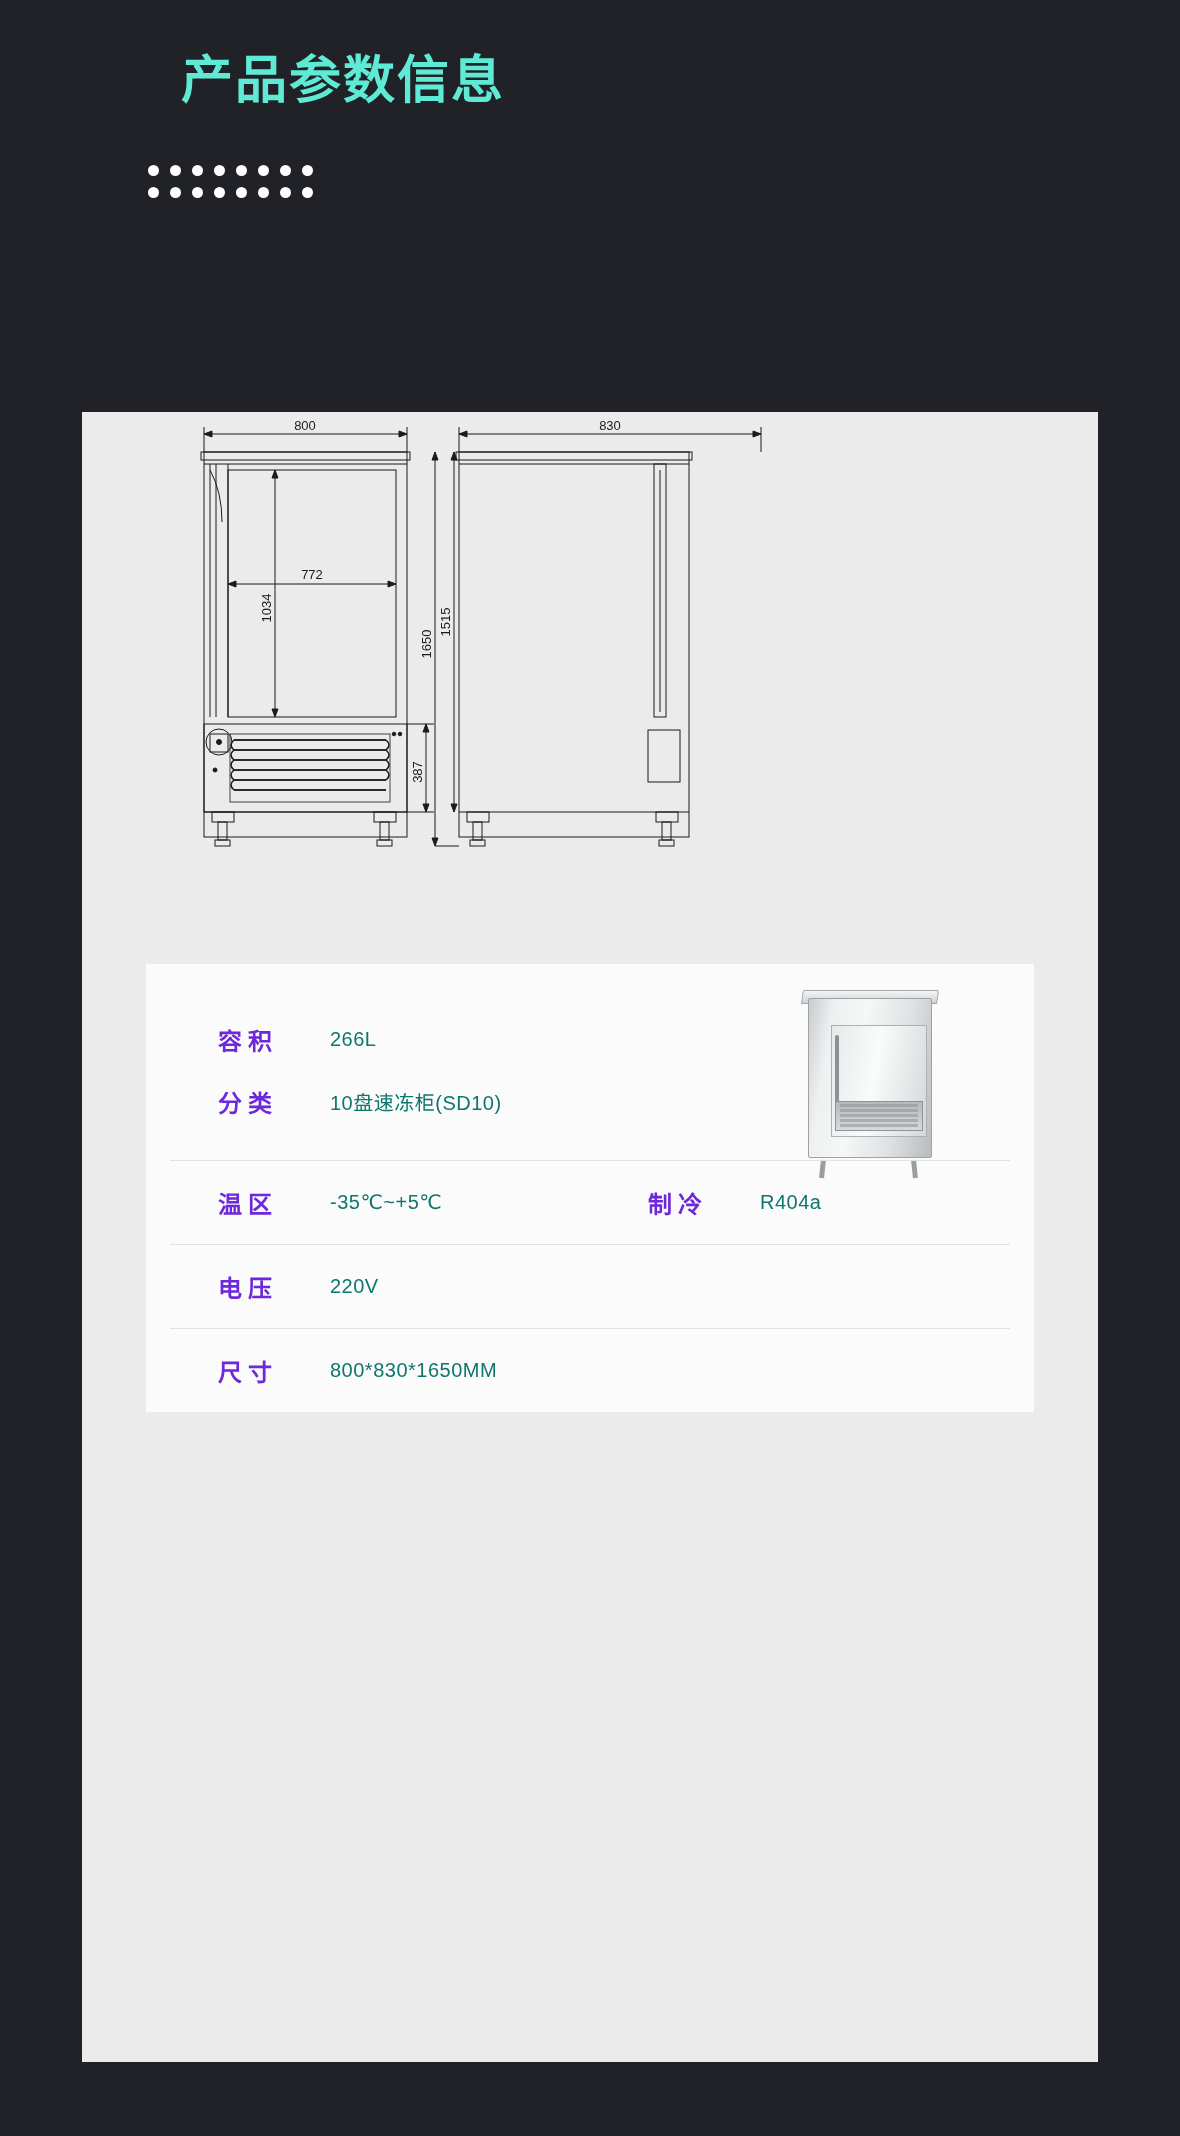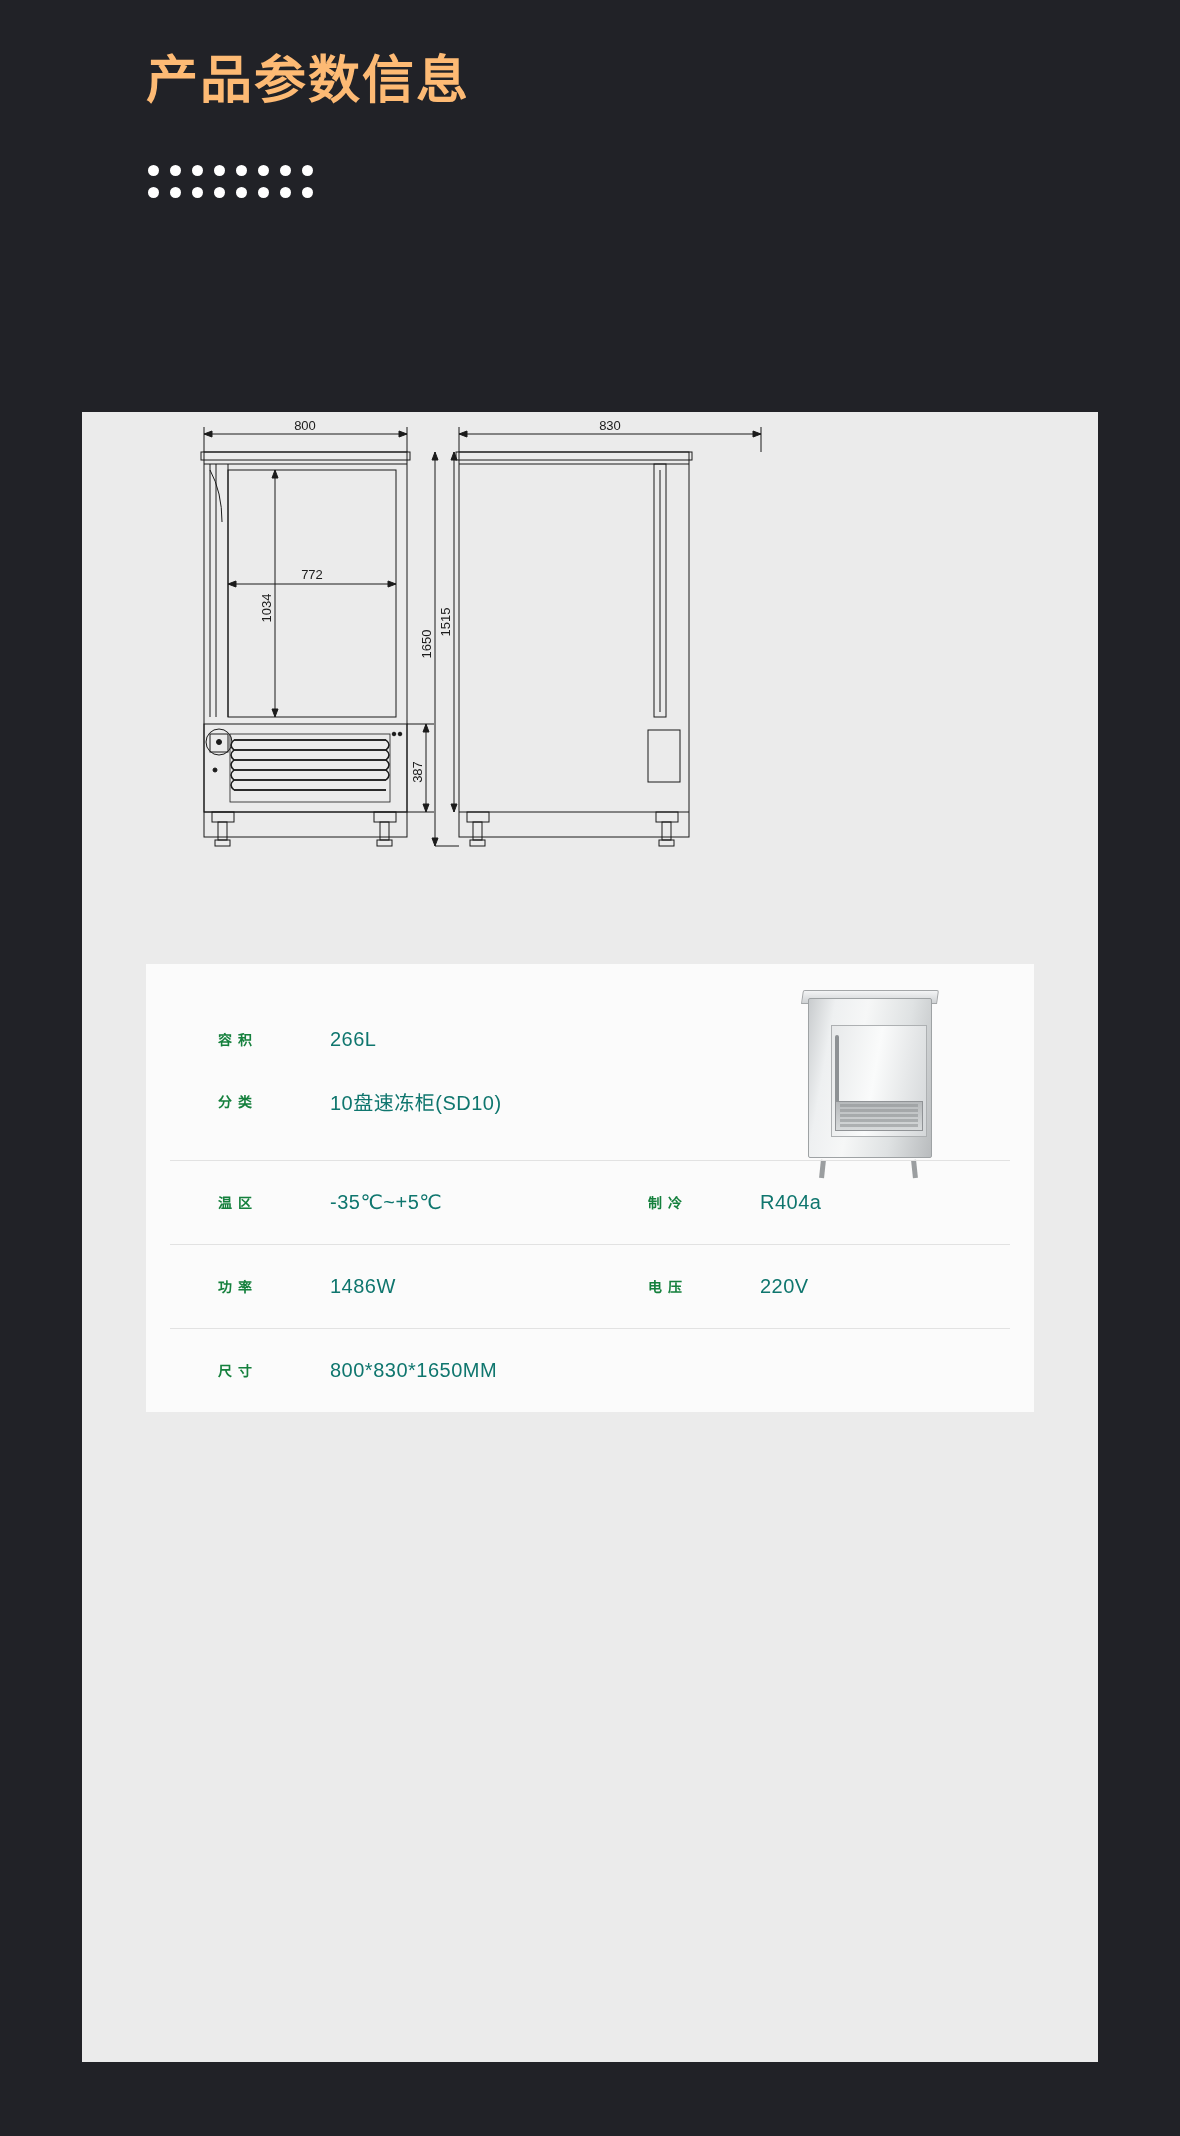--- a/index.html
+++ b/index.html
@@ -11,25 +11,26 @@
     font-family: "Liberation Sans", "DejaVu Sans", sans-serif;
     overflow: hidden;
     position: relative;
   }
 
   
   .page-header {
     padding: 48px 0 0 146px;
   }
   .page-title {
-    color: #fdba74;
+    color: #5eead4;
     font-size: 52px;
     font-weight: bold;
     letter-spacing: 2px;
     line-height: 1.25;
+    margin-left: 35px;
   }
 
   .dot-grid {
     margin: 52px 0 0 148px;
     display: grid;
     grid-template-columns: repeat(8, 16px);
     grid-template-rows: repeat(2, 16px);
     gap: 6px 6px;
     width: max-content;
   }
@@ -86,23 +87,23 @@
   }
 
   .spec-cell {
     display: flex;
     align-items: center;
   }
   .spec-cell.col-left { width: 430px; flex: none; }
   .spec-cell.col-right { flex: 1; }
 
   .spec-label {
-    font-size: 14px;
+    font-size: 24px;
     font-weight: bold;
-    color: #15803d;
+    color: #6d28d9;
     letter-spacing: 6px;
     width: 112px;
     flex: none;
     white-space: nowrap;
   }
   .spec-label.wide { letter-spacing: 1px; }
   .spec-value {
     font-size: 20px;
     color: #0f766e;
     letter-spacing: 0.5px;
@@ -378,24 +379,20 @@
         <span class="spec-label">温区</span>
         <span class="spec-value">-35℃~+5℃</span>
       </div>
       <div class="spec-cell col-right">
         <span class="spec-label">制冷</span>
         <span class="spec-value">R404a</span>
       </div>
     </div>
 
     <div class="spec-row with-border">
-      <div class="spec-cell col-left">
-        <span class="spec-label">功率</span>
-        <span class="spec-value">1486W</span>
-      </div>
       <div class="spec-cell col-right">
         <span class="spec-label">电压</span>
         <span class="spec-value">220V</span>
       </div>
     </div>
 
     <div class="spec-row with-border">
       <div class="spec-cell col-left">
         <span class="spec-label">尺寸</span>
         <span class="spec-value">800*830*1650MM</span>

